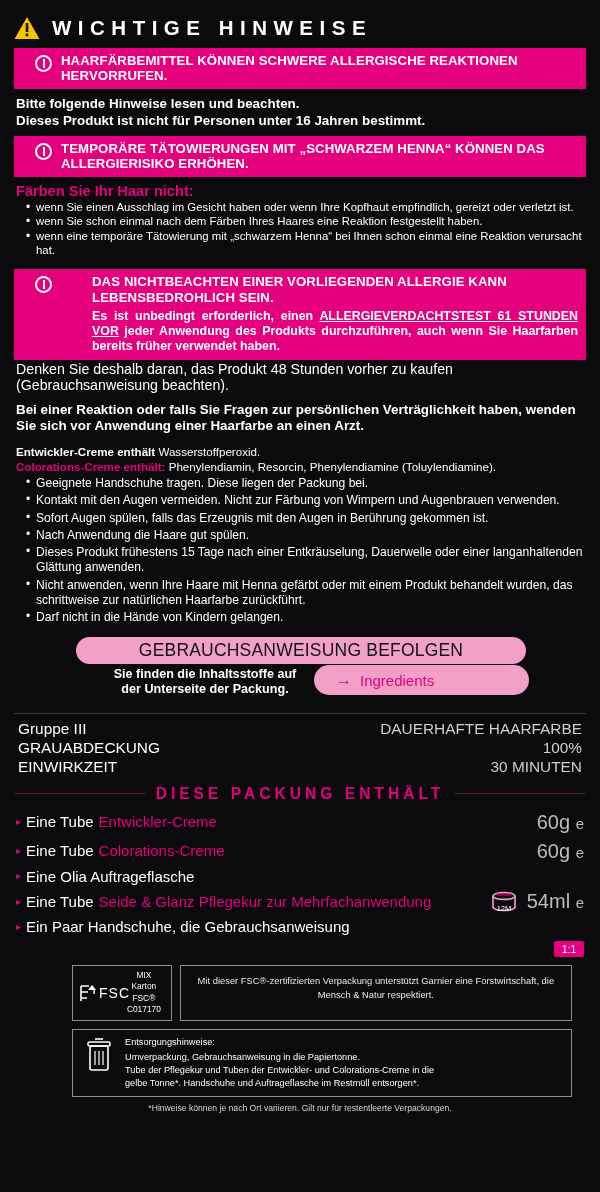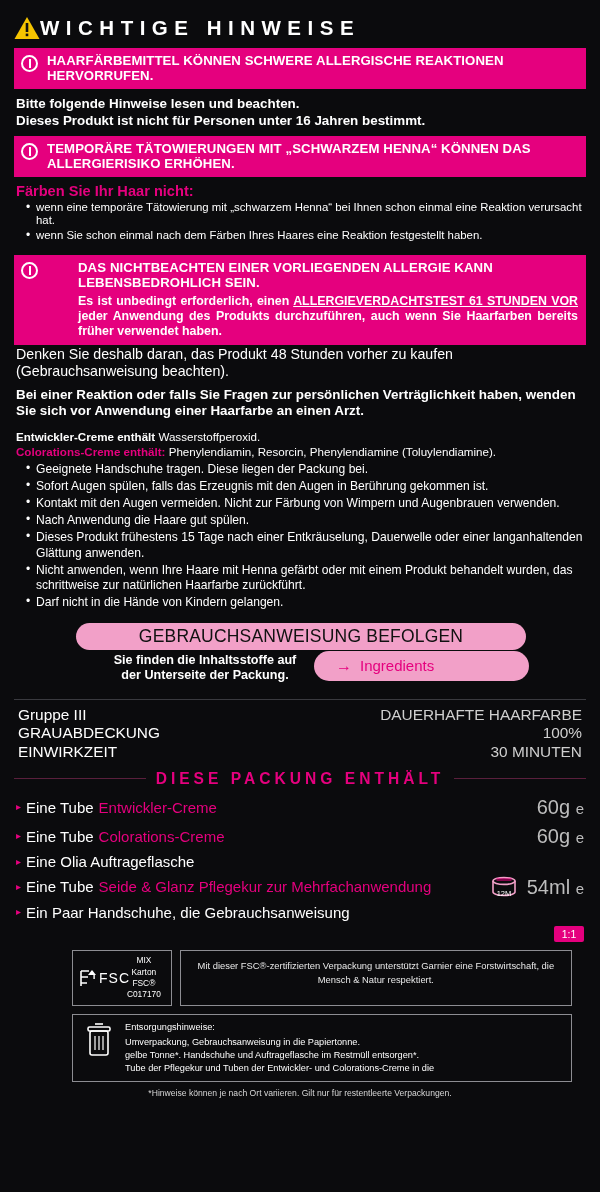--- a/index.html
+++ b/index.html
@@ -17,20 +17,21 @@
     width: 600px;
     height: 1192px;
     background: #0b0b0d;
     padding: 14px 14px 0 14px;
   }
 
   
   .header {
     display: flex;
     align-items: center;
+    gap: 12px;
     padding: 2px 0 8px 0;
   }
   .warn-tri {
     width: 26px; height: 24px;
     position: relative;
     flex: 0 0 auto;
   }
   .warn-tri svg { display: block; }
   .header-title {
     font-size: 20.5px;
@@ -38,21 +39,21 @@
     font-weight: 700;
     color: #ffffff;
     white-space: nowrap;
   }
 
   
   .pinkblock {
     background: #e5007e;
     display: flex;
     gap: 9px;
-    padding: 5px 8px 6px 7px;
+    padding: 5px 8px 6px 21px;
     align-items: flex-start;
   }
   .excl {
     flex: 0 0 auto;
     width: 17px; height: 17px;
     border: 2px solid #ffffff;
     border-radius: 50%;
     position: relative;
     margin-top: 2px;
   }
@@ -345,22 +346,23 @@
     <div>Dieses Produkt ist nicht für Personen unter 16 Jahren bestimmt.</div>
   </div>
 
   <div class="pinkblock">
     <span class="excl"></span>
     <div class="txt">TEMPORÄRE TÄTOWIERUNGEN MIT „SCHWARZEM HENNA“ KÖNNEN DAS ALLERGIERISIKO ERHÖHEN.</div>
   </div>
 
   <div class="sub-pinktitle">Färben Sie Ihr Haar nicht:</div>
   <ul class="bullets">
+    <li>wenn Sie einen Ausschlag im Gesicht haben oder wenn Ihre Kopfhaut empfindlich, gereizt oder verletzt ist.</li>
+    <li>wenn Sie schon einmal nach dem Färben Ihres Haares eine Reaktion festgestellt haben.</li>
     <li>wenn eine temporäre Tätowierung mit „schwarzem Henna“ bei Ihnen schon einmal eine Reaktion verursacht hat.</li>
-    <li>wenn Sie schon einmal nach dem Färben Ihres Haares eine Reaktion festgestellt haben.</li>
   </ul>
 
   <div class="pinkblock tall" style="margin-top:12px;gap:40px;">
     <span class="excl"></span>
     <div>
       <div class="txt">DAS NICHTBEACHTEN EINER VORLIEGENDEN ALLERGIE KANN LEBENSBEDROHLICH SEIN.</div>
       <span class="inner-em">
         <span>Es ist unbedingt erforderlich, einen </span><u>ALLERGIEVERDACHTSTEST 61 STUNDEN VOR</u><span> jeder Anwendung des Produkts durchzuführen, auch wenn Sie Haarfarben bereits früher verwendet haben.</span>
       </span>
     </div>
@@ -373,22 +375,22 @@
     <div class="ingline">
       <b>Entwickler-Creme enthält</b>
       <span>Wasserstoffperoxid.</span>
     </div>
     <div class="ingline">
       <span class="pinkb">Colorations-Creme enthält:</span>
       <span>Phenylendiamin, Resorcin, Phenylendiamine (Toluylendiamine).</span>
     </div>
     <ul class="bullets2">
       <li>Geeignete Handschuhe tragen. Diese liegen der Packung bei.</li>
+      <li>Kontakt mit den Augen vermeiden. Nicht zur Färbung von Wimpern und Augenbrauen verwenden.</li>
       <li>Sofort Augen spülen, falls das Erzeugnis mit den Augen in Berührung gekommen ist.</li>
-      <li>Kontakt mit den Augen vermeiden. Nicht zur Färbung von Wimpern und Augenbrauen verwenden.</li>
       <li>Nach Anwendung die Haare gut spülen.</li>
       <li>Dieses Produkt frühestens 15 Tage nach einer Entkräuselung, Dauerwelle oder einer langanhaltenden Glättung anwenden.</li>
       <li>Nicht anwenden, wenn Ihre Haare mit Henna gefärbt oder mit einem Produkt behandelt wurden, das schrittweise zur natürlichen Haarfarbe zurückführt.</li>
       <li>Darf nicht in die Hände von Kindern gelangen.</li>
     </ul>
   </div>
 
   <div class="gaw-wrap">
     <div class="gaw-pill">GEBRAUCHSANWEISUNG BEFOLGEN</div>
     <div class="gaw-sub">
@@ -499,19 +501,19 @@
       <svg viewBox="0 0 36 40" width="36" height="40" aria-hidden="true">
         <rect x="9" y="10" width="18" height="24" rx="2" fill="none" stroke="#ffffff" stroke-width="1.6"></rect>
         <rect x="7" y="6" width="22" height="4" rx="1.5" fill="none" stroke="#ffffff" stroke-width="1.6"></rect>
         <path d="M14 3 h8" stroke="#ffffff" stroke-width="1.6"></path>
         <path d="M14 15 v14 M18 15 v14 M22 15 v14" stroke="#ffffff" stroke-width="1.2"></path>
       </svg>
     </span>
     <div class="dtxt">
       <div class="t">Entsorgungshinweise:</div>
       <div>Umverpackung, Gebrauchsanweisung in die Papiertonne.</div>
+      <div>Tube der Pflegekur und Tuben der Entwickler- und Colorations-Creme in die</div>
       <div>gelbe Tonne*. Handschuhe und Auftrageflasche im Restmüll entsorgen*.</div>
-      <div>Tube der Pflegekur und Tuben der Entwickler- und Colorations-Creme in die</div>
     </div>
   </div>
 
   <div class="footnote">*Hinweise können je nach Ort variieren. Gilt nur für restentleerte Verpackungen.</div>
 </div>
 
 </body></html>

